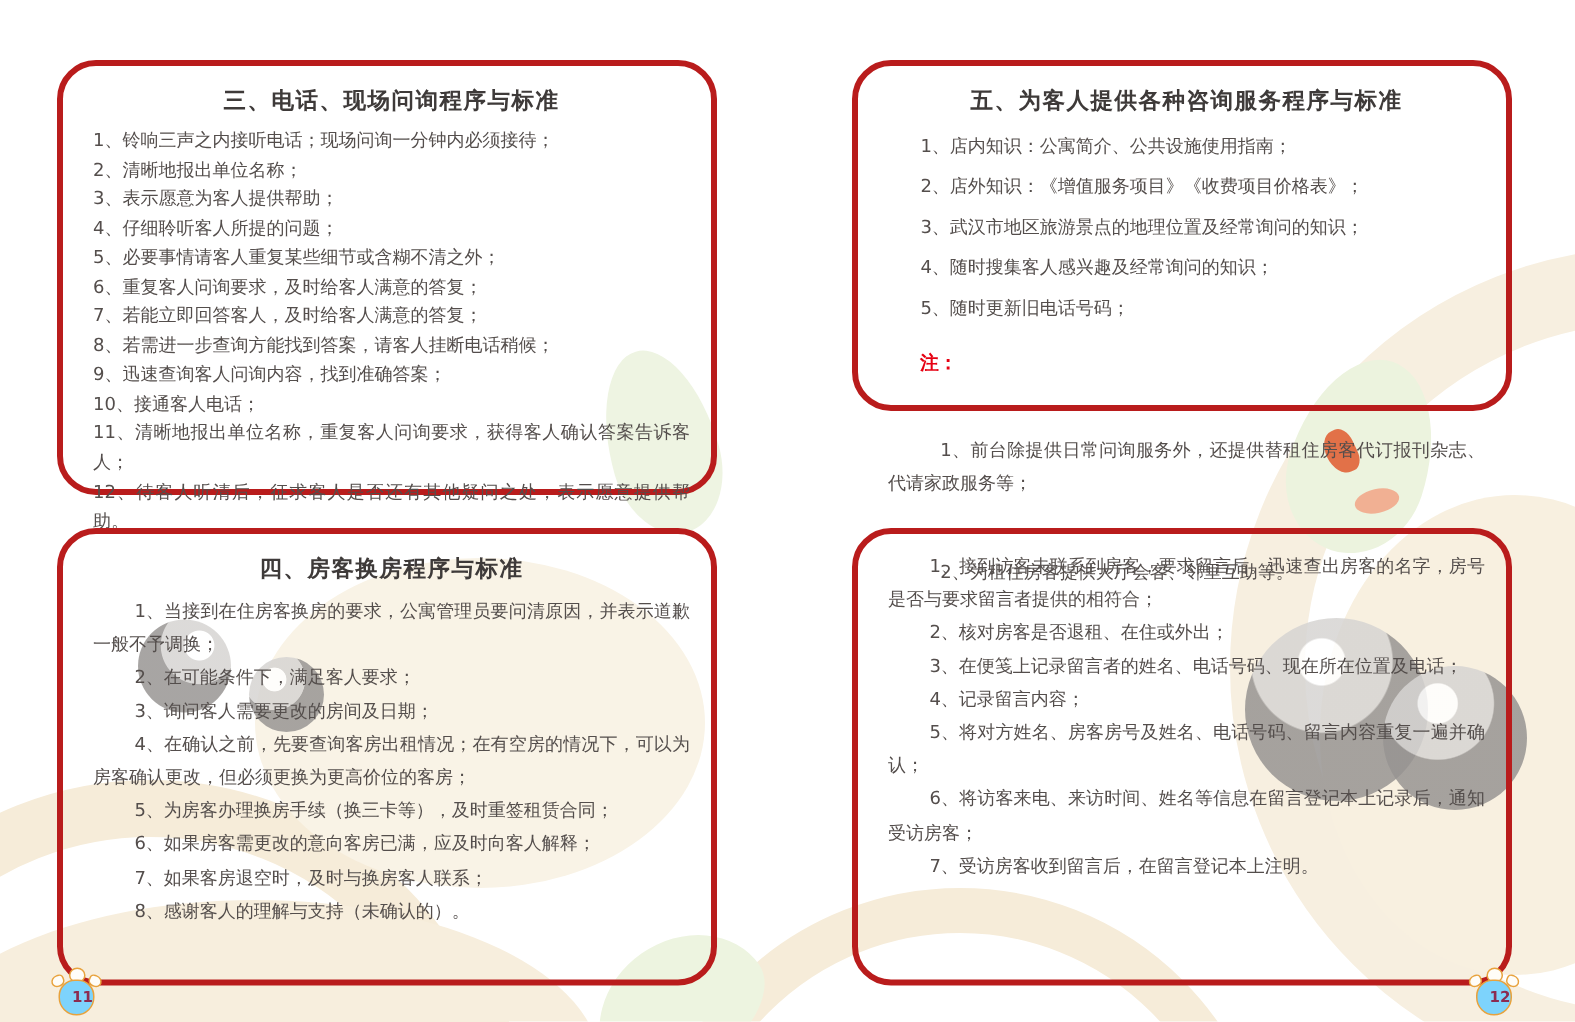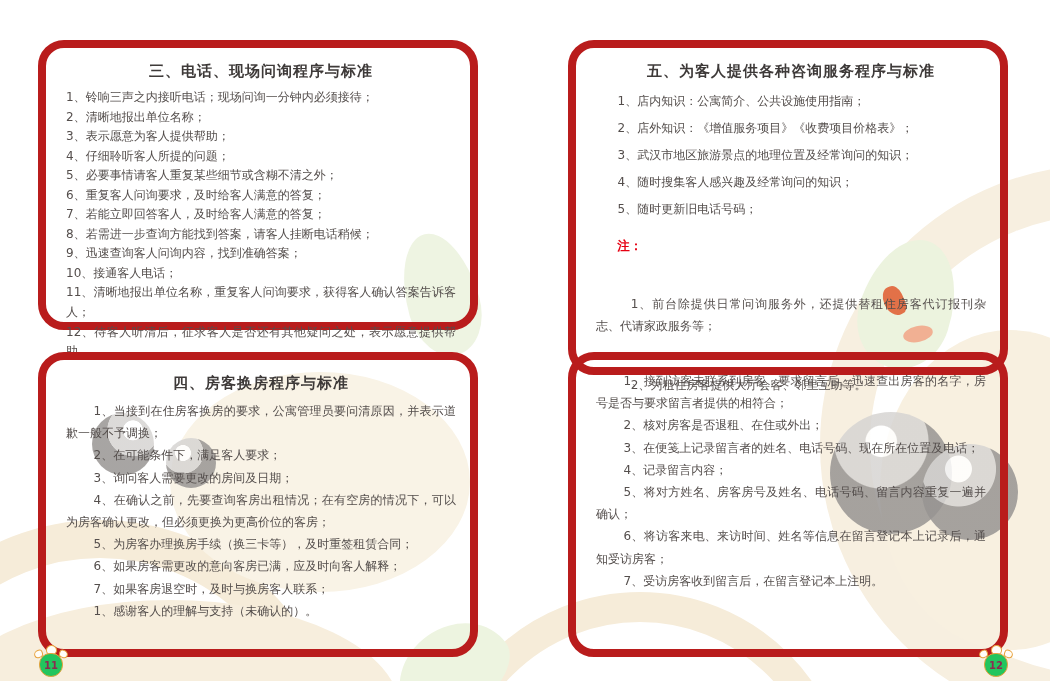--- a/index.html
+++ b/index.html
@@ -12,27 +12,27 @@
     color:#544e4c;
   }
   .deco { position:absolute; z-index:0; pointer-events:none; }
   .blob { border-radius:50%; }
   .ring { border-radius:50%; background:transparent; }
   .leaf { border-radius:50% 50% 50% 50% / 60% 60% 40% 40%; }
   .eye  { border-radius:50%; }
 
   .box {
     position:absolute; z-index:2;
-    border:8px solid #b91c1c;
+    border:4px solid #b91c1c;
     border-radius:26px;
     background:transparent;
     padding:10px 14px 16px 20px;
   }
   #box-tl { left:38px;  top:40px;  width:440px; height:290px; }
-  #box-tr { left:568px; top:40px;  width:440px; height:335px; }
+  #box-tr { left:568px; top:40px;  width:440px; height:234px; }
   #box-bl { left:38px;  top:352px; width:440px; height:305px; }
   #box-br { left:568px; top:352px; width:440px; height:305px; }
 
   .box-title {
     text-align:center;
     font-size:15px;
     font-weight:bold;
     color:#3e3a39;
     letter-spacing:1px;
     margin:4px 0 7px 0;
@@ -68,22 +68,22 @@
   }
   .badge-arm {
     position:absolute; top:6px; width:9px; height:8px;
     border:1.5px solid #e8a23c; background:#fffdf8;
   }
   .badge-arm.left  { left:0px;  border-radius:60% 40% 50% 50%; transform:rotate(-20deg); }
   .badge-arm.right { left:25px; border-radius:40% 60% 50% 50%; transform:rotate(20deg); }
   .badge-body {
     position:absolute; left:5px; top:9px; width:24px; height:24px;
     border:1.5px solid #e8a23c; border-radius:46% 46% 50% 50%;
-    background:#22c55e;
-    display:flex; align-items:center; justify-content:center;
+    background:#7dd3fc;
+    display:flex; align-items:center; justify-content:flex-end;
     font-size:10px; font-weight:bold; color:#8c2b50;
   }
 </style>
 </head>
 <body>
 
 <div class="deco ring" style="left:-140px; top:520px; width:480px; height:480px; border:38px solid #f6ecd9;"></div>
 <div class="deco ring" style="left:430px; top:592px; width:420px; height:420px; border:30px solid #f6ecd9;"></div>
 <div class="deco ring" style="left:820px; top:165px; width:560px; height:560px; border:50px solid #f7efe0;"></div>
 <div class="deco blob" style="left:170px; top:372px; width:300px; height:220px; background:#f9f3e6;"></div>
@@ -140,21 +140,21 @@
   <h2 class="box-title">四、房客换房程序与标准</h2>
   <ul class="items lh-para ind-md">
 
   <li class="item">1、当接到在住房客换房的要求，公寓管理员要问清原因，并表示道歉一般不予调换；</li>
       <li class="item">2、在可能条件下，满足客人要求；</li>
       <li class="item">3、询问客人需要更改的房间及日期；</li>
       <li class="item">4、在确认之前，先要查询客房出租情况；在有空房的情况下，可以为房客确认更改，但必须更换为更高价位的客房；</li>
       <li class="item">5、为房客办理换房手续（换三卡等），及时重签租赁合同；</li>
       <li class="item">6、如果房客需更改的意向客房已满，应及时向客人解释；</li>
       <li class="item">7、如果客房退空时，及时与换房客人联系；</li>
-      <li class="item">1、感谢客人的理解与支持（未确认的）。</li>
+      <li class="item">8、感谢客人的理解与支持（未确认的）。</li>
     </ul>
 </section>
 
 <section class="box" id="box-br">
   <ul class="items lh-para ind-md">
 
   <li class="item">1、接到访客未联系到房客，要求留言后。迅速查出房客的名字，房号是否与要求留言者提供的相符合；</li>
       <li class="item">2、核对房客是否退租、在住或外出；</li>
       <li class="item">3、在便笺上记录留言者的姓名、电话号码、现在所在位置及电话；</li>
       <li class="item">4、记录留言内容；</li>

